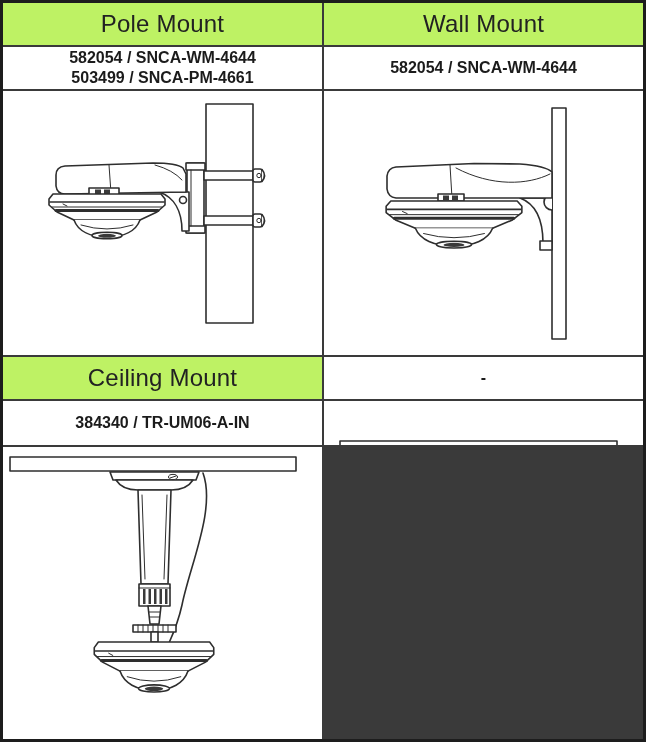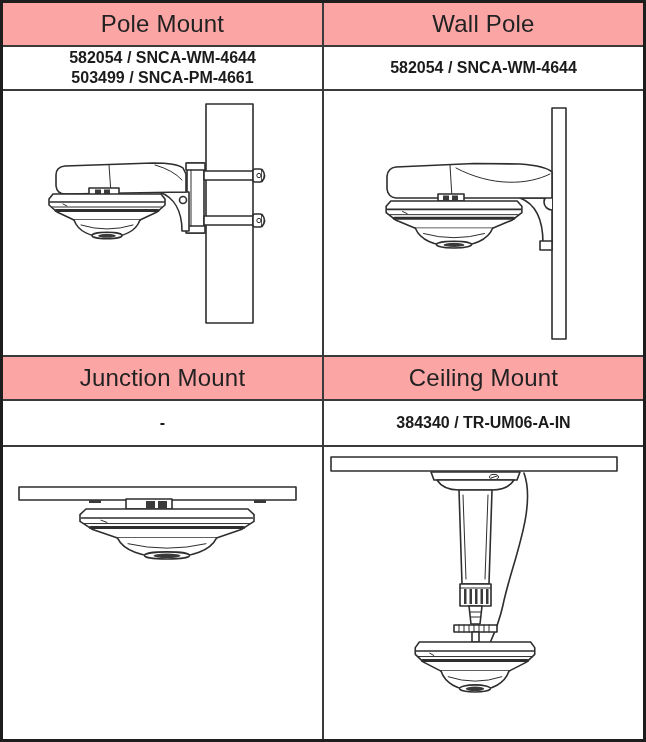--- a/index.html
+++ b/index.html
@@ -6,21 +6,21 @@
   body{font-family:"Liberation Sans", sans-serif; color:#1b1b1b;}
   .tbl{
     width:646px;height:742px;box-sizing:border-box;
     border:3px solid #1d1d1d;background:#3a3a3a;
     display:grid;grid-template-columns:1fr 1fr;
     grid-template-rows:42px 42px 264px 42px 44px 1fr;
     gap:2px;
   }
   .cell{background:#ffffff;overflow:hidden;}
   .hdr{
-    background:#fca5a5;display:flex;align-items:center;justify-content:center;
+    background:#bef264;display:flex;align-items:center;justify-content:center;
     font-size:24px;letter-spacing:.2px;color:#222;
   }
   .parts{
     display:flex;flex-direction:column;align-items:center;justify-content:center;
     font-size:16px;font-weight:600;line-height:20px;color:#1b1b1b;
   }
   .drawing{display:block;}
   svg{display:block;}
   .ln{stroke:#2e2e2e;stroke-width:1.6;fill:none;stroke-linecap:round;stroke-linejoin:round;}
   .thin{stroke-width:1;}
@@ -31,21 +31,21 @@
 </style>
 </head>
 <body>
 
 <div class="tbl">
 
   <div class="cell hdr">
     <span>Pole Mount</span>
   </div>
   <div class="cell hdr">
-    <span>Wall Pole</span>
+    <span>Wall Mount</span>
   </div>
 
   <div class="cell parts">
     <div>582054 / SNCA-WM-4644</div>
     <div>503499 / SNCA-PM-4661</div>
   </div>
   <div class="cell parts">
     <div>582054 / SNCA-WM-4644</div>
   </div>
 
@@ -137,23 +137,20 @@
         <line class="ln thick" x1="-51" y1="16.5" x2="51" y2="16.5"></line>
         <path class="ln wfill" d="M -33,26 C -29,37 -17,43 0,43 C 17,43 29,37 33,26"></path>
         <path class="ln thin" d="M -26,31 Q 0,39 26,31"></path>
         <ellipse class="ln wfill" cx="0" cy="41.5" rx="15" ry="3.2"></ellipse>
         <ellipse class="dark" cx="0" cy="41.8" rx="9" ry="2"></ellipse>
         <line class="ln thin" x1="-44" y1="10" x2="-40" y2="12"></line>
       </g>
     </svg>
   </div>
 
-  <div class="cell hdr">
-    <span>Junction Mount</span>
-  </div>
   <div class="cell hdr">
     <span>Ceiling Mount</span>
   </div>
 
   <div class="cell parts">
     <div>-</div>
   </div>
   <div class="cell parts">
     <div>384340 / TR-UM06-A-IN</div>
   </div>

